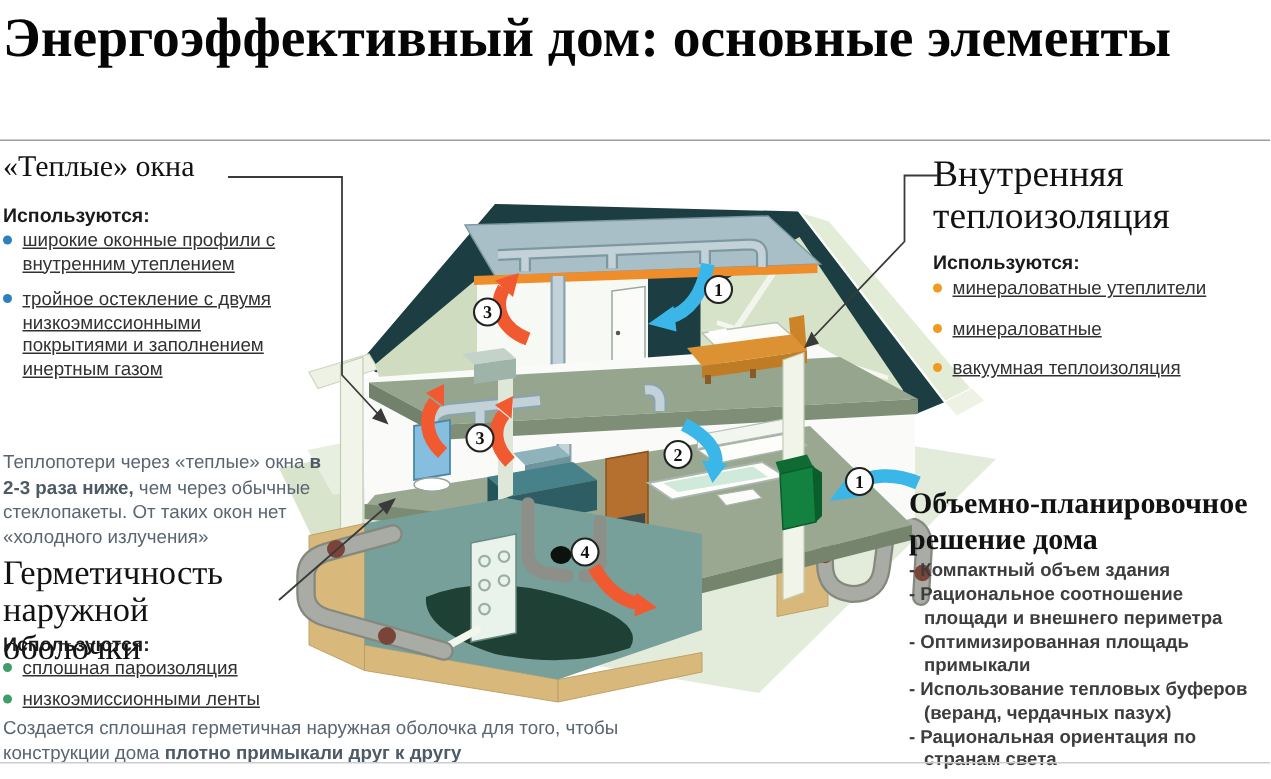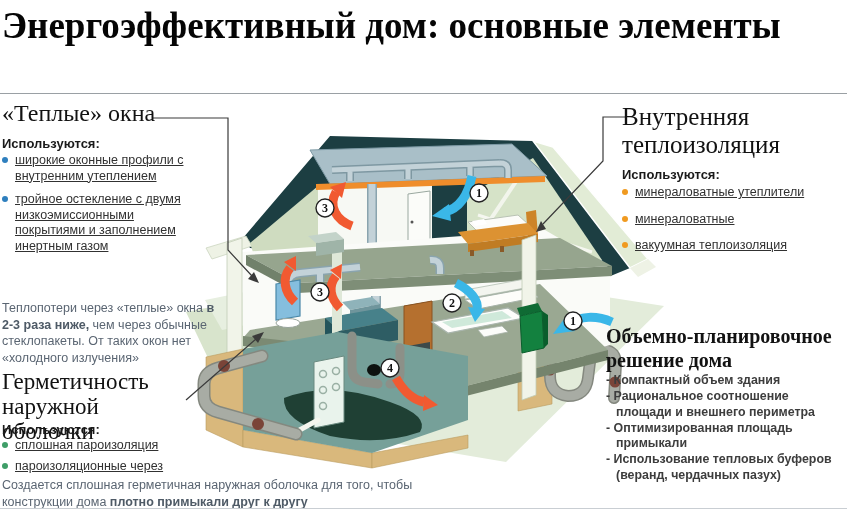--- a/index.html
+++ b/index.html
@@ -5,21 +5,21 @@
   html,body{margin:0;padding:0;background:#fff;}
   #stage{position:relative;width:847px;height:519px;background:#fff;overflow:hidden;
          font-family:"Liberation Sans",sans-serif;color:#333;}
   .abs{position:absolute;}
   #page-title{left:2px;top:4px;width:845px;font-family:"Liberation Serif",serif;
               font-weight:700;font-size:37px;letter-spacing:0px;color:#050505;white-space:nowrap;}
   .rule{left:0;width:847px;height:1px;background:#9aa0a4;}
   #rule-top{top:93px;}
   #rule-bottom{top:508px;background:#c9ced3;}
   .serif-h{font-family:"Liberation Serif",serif;font-weight:400;color:#121212;line-height:1.05;}
-  #warm-heading{left:2px;top:101px;font-size:24px;}
+  #warm-heading{left:2px;top:101px;font-size:20px;}
   #airtight-heading{left:2px;top:370px;font-size:23px;line-height:1.08;}
   #insulation-heading{left:622px;top:103px;font-size:25px;width:220px;line-height:1.12;}
   #layout-heading{left:606px;top:324px;font-size:20px;font-weight:700;width:238px;line-height:1.2;}
   .used{font-size:13px;font-weight:700;color:#1a1a1a;}
   #warm-used{left:2px;top:136px;}
   #airtight-used{left:2px;top:422px;}
   #insulation-used{left:622px;top:167px;}
   ul.blist{list-style:none;margin:0;padding:0;}
   ul.blist li{position:relative;padding-left:13px;margin-bottom:8px;line-height:1.24;font-size:12.5px;color:#313131;text-decoration:underline;}
   .dot{position:absolute;left:0;top:4px;width:6px;height:6px;border-radius:50%;}
@@ -277,36 +277,37 @@
     <li><span class="dot blue"></span><span>тройное остекление с двумя низкоэмиссионными покрытиями и заполнением инертным газом</span></li>
   </ul>
   <div id="warm-note" class="abs note" style="z-index:1;">
     <span>Теплопотери через «теплые» окна </span><b>в 2-3 раза ниже,</b><span> чем через обычные стеклопакеты. От таких окон нет «холодного излучения»</span>
   </div>
 
   <div id="airtight-heading" class="abs serif-h" style="z-index:1;width:185px;">Герметичность наружной оболочки</div>
   <div id="airtight-used" class="abs used" style="z-index:1;">Используются:</div>
   <ul id="airtight-list" class="abs blist" style="z-index:1;">
     <li><span class="dot green"></span><span>сплошная пароизоляция</span></li>
-    <li><span class="dot green"></span><span>пароизоляционные через</span></li>
+    <li><span class="dot green"></span><span>низкоэмиссионными ленты</span></li>
   </ul>
   <div id="bottom-note" class="abs note" style="z-index:1;">
     <span>Создается сплошная герметичная наружная оболочка для того, чтобы конструкции дома </span><b>плотно примыкали друг к другу</b>
   </div>
 
   <div id="insulation-heading" class="abs serif-h" style="z-index:1;">Внутренняя теплоизоляция</div>
   <div id="insulation-used" class="abs used" style="z-index:1;">Используются:</div>
   <ul id="insulation-list" class="abs blist" style="z-index:1;">
     <li><span class="dot orange"></span><span>минераловатные утеплители</span></li>
     <li><span class="dot orange"></span><span>минераловатные</span></li>
     <li><span class="dot orange"></span><span>вакуумная теплоизоляция</span></li>
   </ul>
 
   <div id="layout-heading" class="abs serif-h" style="z-index:1;">Объемно-планировочное решение дома</div>
   <ul id="layout-list" class="abs dlist" style="z-index:1;">
     <li>- Компактный объем здания</li>
     <li>- Рациональное соотношение площади и внешнего периметра</li>
     <li>- Оптимизированная площадь примыкали</li>
     <li>- Использование тепловых буферов (веранд, чердачных пазух)</li>
+    <li>- Рациональная ориентация по странам света</li>
   </ul>
 
   <div id="rule-bottom" class="abs rule" style="z-index:1;"></div>
 </div>
 
 </body></html>

